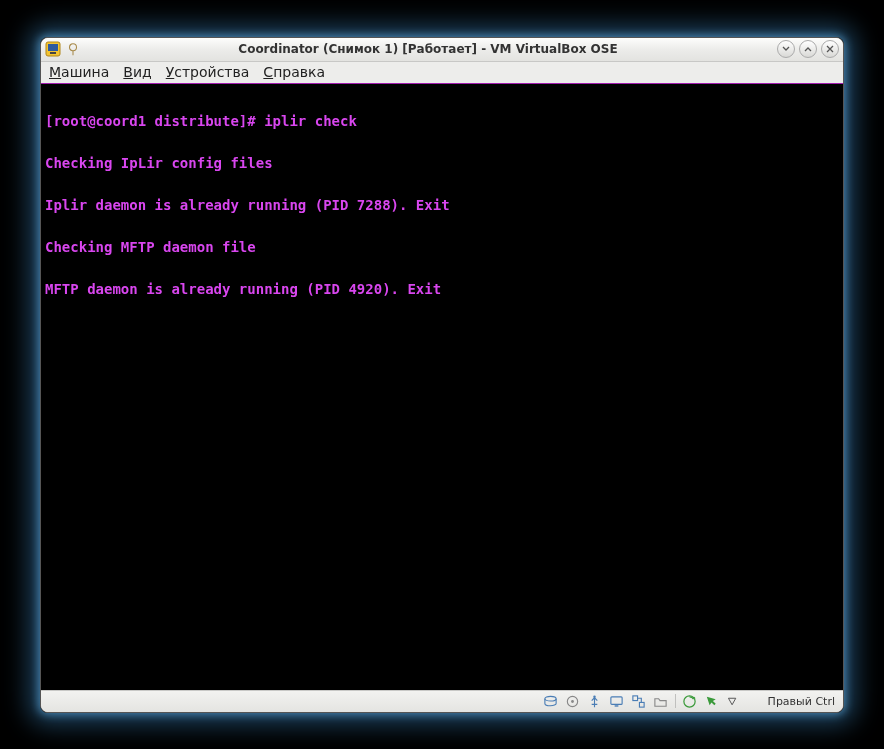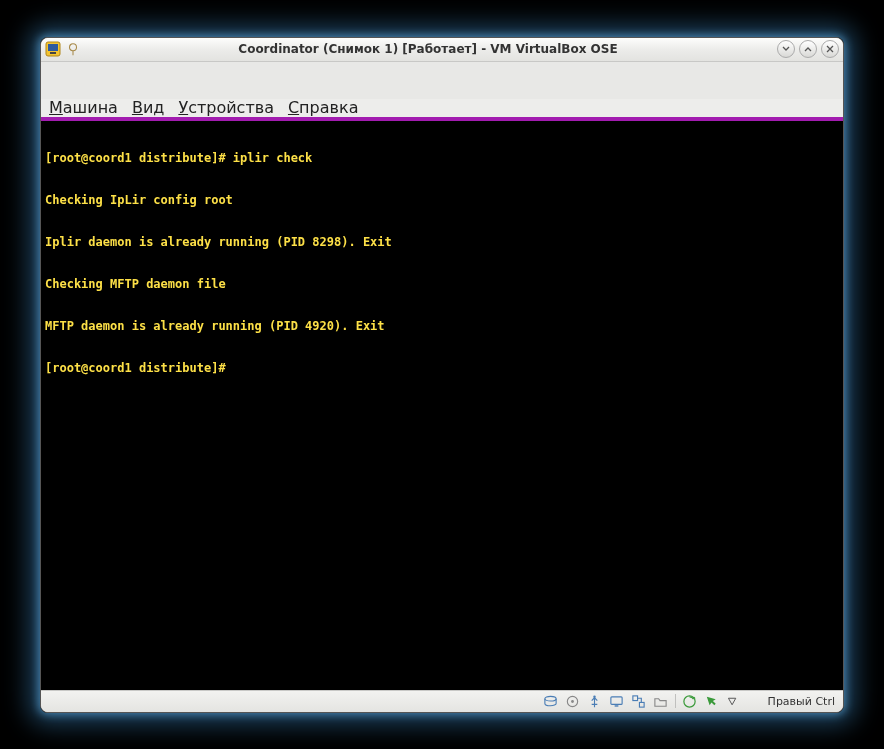--- a/index.html
+++ b/index.html
@@ -61,33 +61,32 @@
     display: inline-flex; align-items: center; justify-content: center;
     font-size: 10px; color: #555; cursor: pointer;
   }
   .menubar {
     height: 22px;
     background: #ededeb;
     display: flex;
     align-items: center;
     gap: 14px;
     padding: 0 8px;
-    border-bottom: 4px solid #a21caf;
-    font-size: 16px;
+    border-bottom: 1px solid #a21caf;
+    font-size: 14px;
     color: #222;
-    margin-top: 37px;
   }
   .menu-item { cursor: pointer; }
   .menu-item .ul { text-decoration: underline; }
   .terminal {
     flex: 1;
     background: #000;
-    color: #fde047;
+    color: #d946ef;
     font-family: "DejaVu Sans Mono", "Courier New", monospace;
-    font-size: 12px;
+    font-size: 14px;
     line-height: 14px;
     padding: 2px 4px;
     white-space: pre;
     overflow: hidden;
     font-weight: bold;
   }
   .term-line { display: block; }
   .statusbar {
     height: 22px;
     background: linear-gradient(to bottom,#f2f2f0,#e4e4e1);
@@ -157,25 +156,24 @@
 
     <div class="menubar">
       <span class="menu-item"><span class="ul">М</span><span>ашина</span></span>
       <span class="menu-item"><span class="ul">В</span><span>ид</span></span>
       <span class="menu-item"><span class="ul">У</span><span>стройства</span></span>
       <span class="menu-item"><span class="ul">С</span><span>правка</span></span>
     </div>
 
     <div class="terminal">
       <span class="term-line">[root@coord1 distribute]# iplir check</span>
-      <span class="term-line">Checking IpLir config root</span>
-      <span class="term-line">Iplir daemon is already running (PID 8298). Exit</span>
+      <span class="term-line">Checking IpLir config files</span>
+      <span class="term-line">Iplir daemon is already running (PID 7288). Exit</span>
       <span class="term-line">Checking MFTP daemon file</span>
       <span class="term-line">MFTP daemon is already running (PID 4920). Exit</span>
-      <span class="term-line">[root@coord1 distribute]# </span>
     </div>
 
     <div class="statusbar">
       <span class="status-icon">
         <svg viewBox="0 0 16 16" width="15" height="15">
             <ellipse cx="8" cy="5" rx="6" ry="2.5" fill="none" stroke="currentColor" stroke-width="1.2"></ellipse>
             <path d="M2 5 v5 a6 2.5 0 0 0 12 0 v-5" fill="none" stroke="currentColor" stroke-width="1.2"></path>
           </svg>
       </span>
       <span class="status-icon dim">

